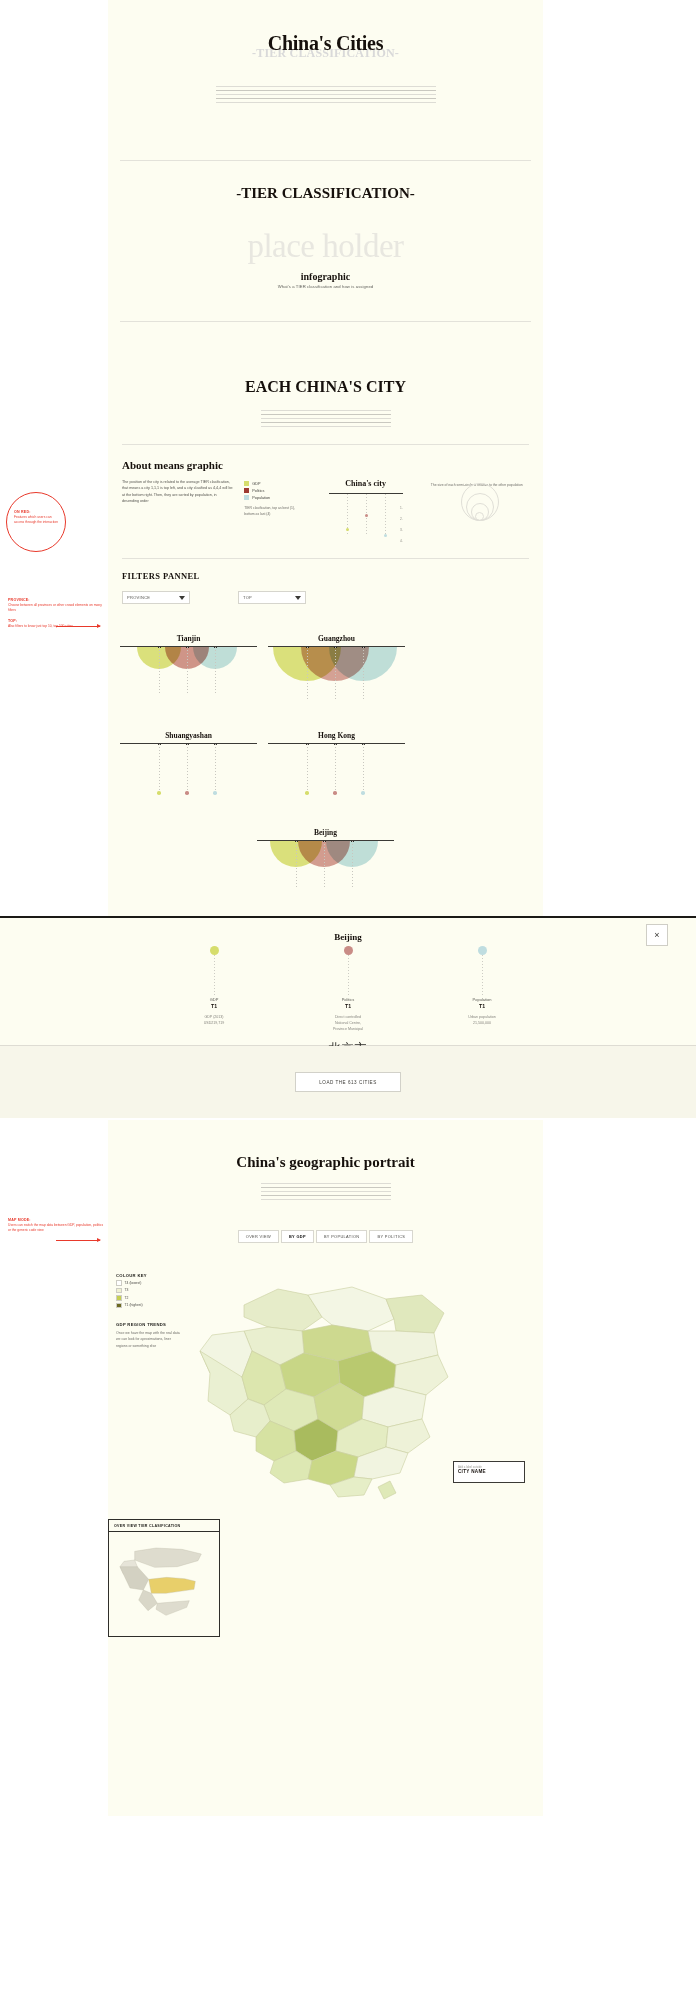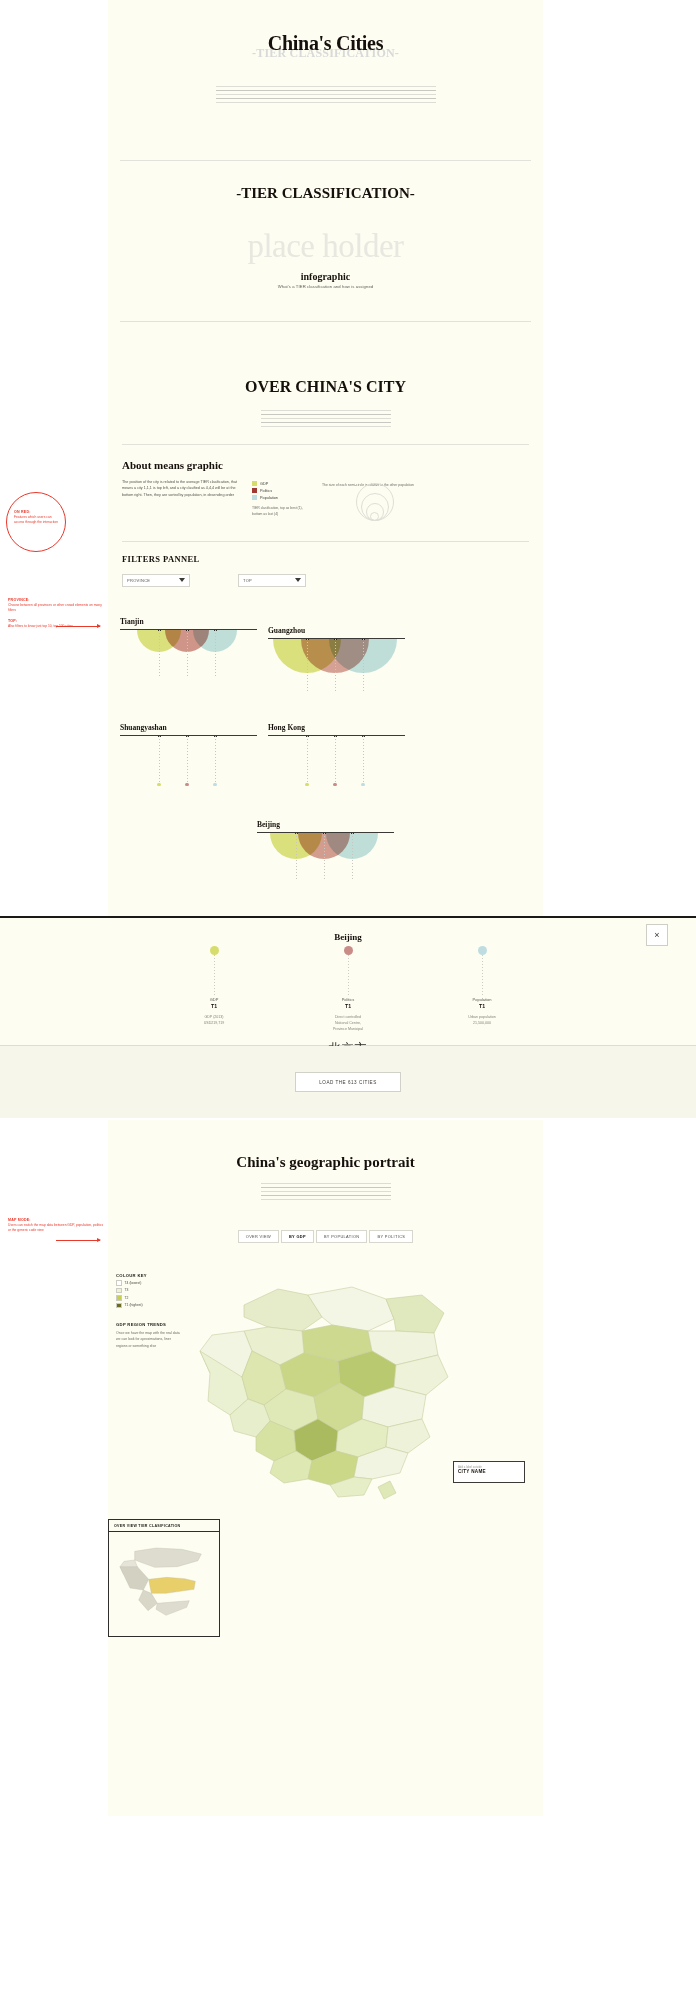--- a/index.html
+++ b/index.html
@@ -122,21 +122,21 @@
     display: flex; align-items: center; justify-content: space-between;
     padding: 0 4px; font-size: 4px; color: #55544f; letter-spacing: .3px;
   }
   .caret { width: 0; height: 0; border-left: 3px solid transparent;
            border-right: 3px solid transparent; border-top: 4px solid #3a3935; }
 
   
   .city-grid { display: flex; flex-wrap: wrap; gap: 0 11px; margin: 30px 12px 0; }
   .city-card { width: 137px; position: relative; height: 95px; }
   .city-name {
-    text-align: left; font-family: "Liberation Serif", serif;
+    text-align: center; font-family: "Liberation Serif", serif;
     font-weight: bold; font-size: 7.5px; color: #16100c; margin-bottom: 3px;
   }
   .city-axis { height: 1px; background: #3b3a36; width: 100%; }
   .city-plot { position: relative; height: 78px; }
   .semi { position: absolute; top: 0; border-radius: 0 0 999px 999px; mix-blend-mode: multiply; }
   .cstem { position: absolute; top: 0; width: 1px;
            background: repeating-linear-gradient(to bottom,#c8c7bf 0 1px,transparent 1px 3px); }
   .cdot { position: absolute; width: 3.5px; height: 3.5px; border-radius: 50%; }
   .tick { position: absolute; width: 3px; height: 1px; background: #3b3a36; top: 0; }
 
@@ -280,21 +280,21 @@
     <div class="hr-full"></div>
     <div class="tier-sec">
       <div class="tier-head">-TIER CLASSIFICATION-</div>
       <div class="placeholder">place holder</div>
       <div class="info-title">infographic</div>
       <div class="info-sub">What's a TIER classification and how is assigned</div>
     </div>
     <div class="hr-full"></div>
 
     <div class="each-sec">
-      <div class="each-title">OVER CHINA'S CITY</div>
+      <div class="each-title">EACH CHINA'S CITY</div>
       <div class="each-rules">
         <div class="rule-stack" style="width:130px;">
           <div class="ln"></div>
           <div class="ln dark"></div>
           <div class="ln"></div>
           <div class="ln dark"></div>
           <div class="ln"></div>
         </div>
       </div>
     </div>
@@ -312,20 +312,38 @@
           </div>
           <div class="legend-item">
             <span class="sw" style="background:#9e3a32"></span>
             <span class="legend-lbl">Politics</span>
           </div>
           <div class="legend-item">
             <span class="sw" style="background:#bfdde0"></span>
             <span class="legend-lbl">Population</span>
           </div>
           <div class="legend-note">TIER clasification, top as best (1), bottom as last (4)</div>
+        </div>
+        <div class="about-col-3">
+          <div class="mini-chart-title">China's city</div>
+          <div class="mini-axis"></div>
+          <div class="mini-stems">
+            <div class="stem" style="left:18px;"></div>
+            <div class="stem" style="left:37px;"></div>
+            <div class="stem" style="left:56px;"></div>
+            <div class="dot" style="left:17px;top:34px;background:#d6dd6c"></div>
+            <div class="dot" style="left:36px;top:20px;background:#c98c86"></div>
+            <div class="dot" style="left:55px;top:40px;background:#bfdde0"></div>
+            <div class="mini-scale">
+              <div>1.</div>
+              <div style="margin-top:7px">2.</div>
+              <div style="margin-top:7px">3.</div>
+              <div style="margin-top:7px">4.</div>
+            </div>
+          </div>
         </div>
         <div class="about-col-4">
           <p>The size of each semi-circle is relative to the other population</p>
           <div class="rings">
             <div class="ring" style="width:38px;height:38px;margin-left:-19px;"></div>
             <div class="ring" style="width:28px;height:28px;margin-left:-14px;"></div>
             <div class="ring" style="width:18px;height:18px;margin-left:-9px;"></div>
             <div class="ring" style="width:9px;height:9px;margin-left:-4.5px;"></div>
           </div>
         </div>
@@ -359,21 +377,21 @@
           <div class="semi" style="left:45px;width:44px;height:22px;background:#b5554c;opacity:.62"></div>
           <div class="semi" style="left:73px;width:44px;height:22px;background:#a9d4da;opacity:.72"></div>
           <div class="cstem" style="left:39px;height:48px;"></div>
           <div class="cstem" style="left:67px;height:48px;"></div>
           <div class="cstem" style="left:95px;height:48px;"></div>
         </div>
       </div>
 
 
 
-      <div class="city-card" style="margin-top:9px;">
+      <div class="city-card" style="margin-top:0;">
         <div class="city-name">Guangzhou</div>
         <div class="city-axis"></div>
         <div class="city-plot">
           <div class="tick" style="left:38px;"></div>
           <div class="tick" style="left:66px;"></div>
           <div class="tick" style="left:94px;"></div>
           <div class="semi" style="left:5px;width:68px;height:34px;background:#d6dd6c;opacity:.85"></div>
           <div class="semi" style="left:33px;width:68px;height:34px;background:#b5554c;opacity:.55"></div>
           <div class="semi" style="left:61px;width:68px;height:34px;background:#a9d4da;opacity:.72"></div>
           <div class="cstem" style="left:39px;height:52px;"></div>

